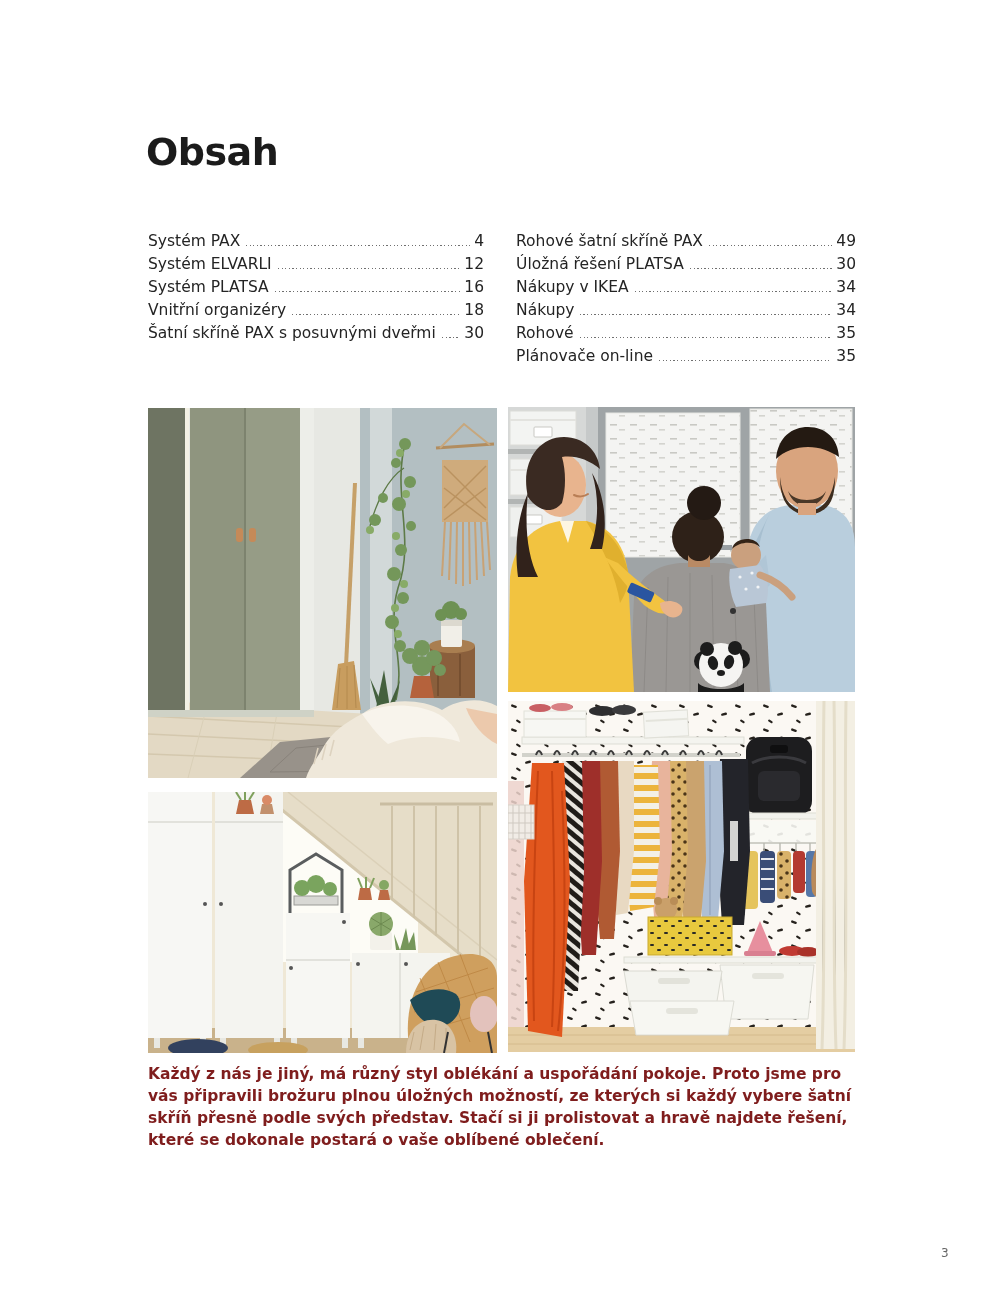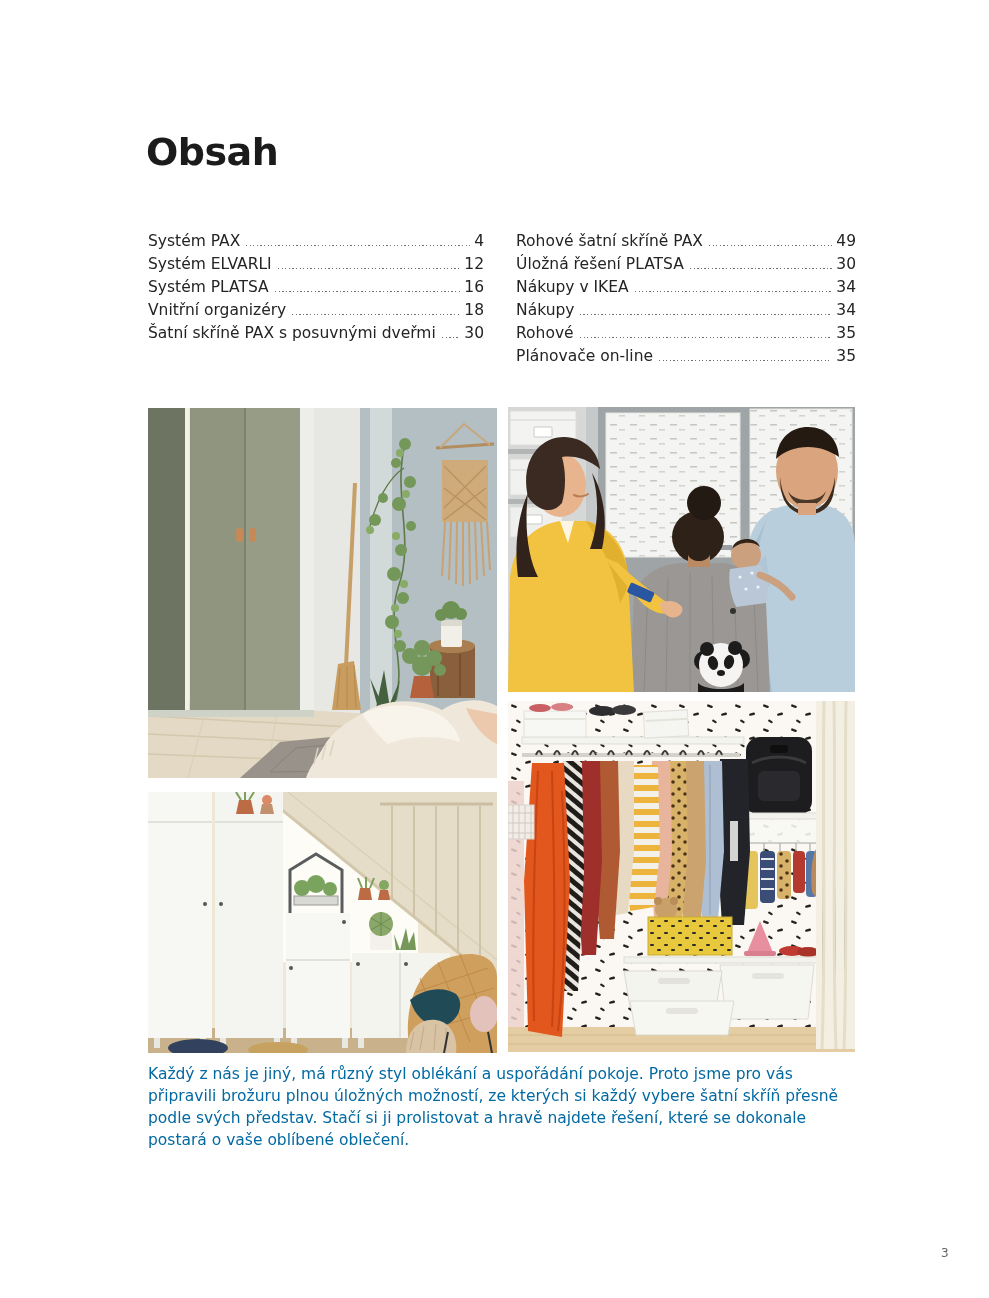--- a/index.html
+++ b/index.html
@@ -32,21 +32,21 @@
   }
   .toc-row .pg { white-space:nowrap; }
   .photo-grid { position:absolute; left:148px; top:408px; display:flex; gap:11px; }
   .pcol { display:flex; flex-direction:column; }
   .pcol.l { width:349px; gap:14px; }
   .pcol.r { width:347px; gap:9px; margin-top:-1px; }
   .photo { display:block; overflow:hidden; background:#eee; }
   .photo svg { display:block; }
   .intro {
     position:absolute; left:148px; top:1063px; width:716px;
-    font-size:15.5px; line-height:22px; color:#0369a1;
+    font-size:15.5px; line-height:22px; color:#7f1d1d;font-weight:bold;
   }
   .pageno {
     position:absolute; left:941px; top:1246px; font-size:12px; color:#666;
   }
 </style>
 </head>
 <body>
 
 <div class="page">
 

